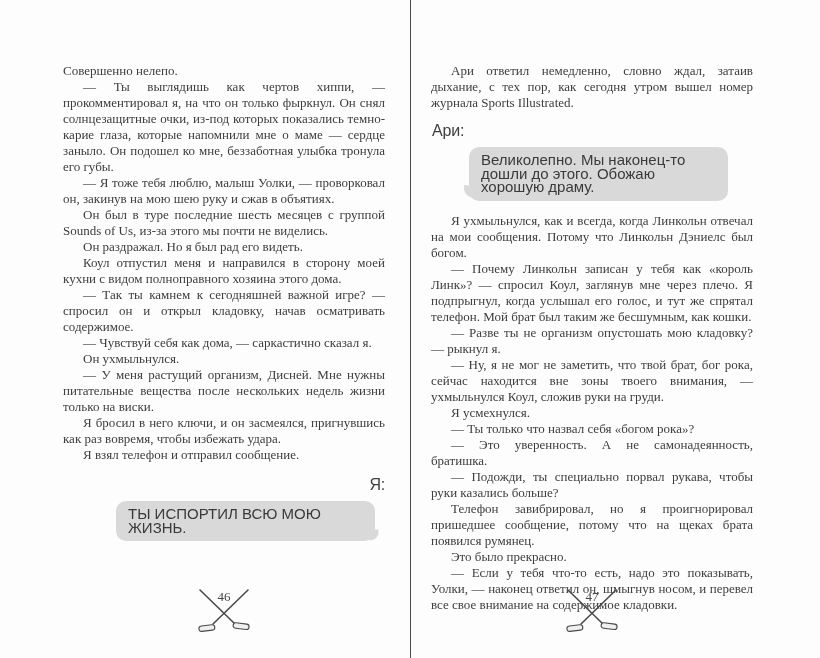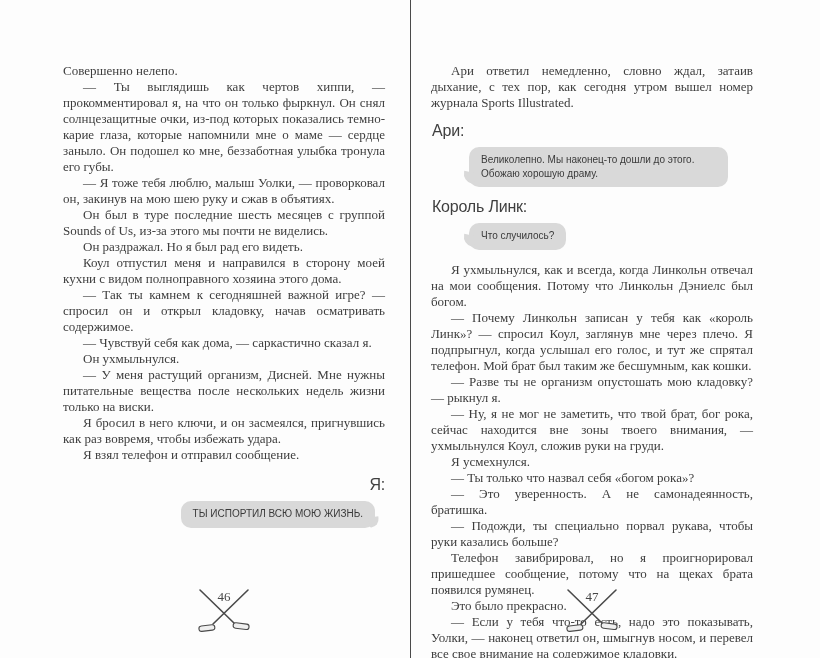--- a/index.html
+++ b/index.html
@@ -38,21 +38,21 @@
     letter-spacing: -0.2px;
     margin-bottom: 7px;
   }
   .chat-in .chat-label { margin-left: 1px; }
   .bubble {
     display: inline-block; position: relative;
     background: #d9d9d9;
     border-radius: 10px;
     padding: 6px 12px 7px 12px;
     font-family: "Liberation Sans", sans-serif;
-    font-size: 10px; line-height: 13.5px;
+    font-size: 15px; line-height: 13.5px;
     color: #3a3a3a;
     text-align: left;
     max-width: 235px;
   }
   .bubble-in  { margin-left: 38px; }
   .bubble-out { margin-right: 10px; }
   .tail {
     position: absolute;
     background: #d9d9d9;
   }
@@ -113,27 +113,20 @@
   <div>
 
       <div class="chat chat-in">
         <div class="chat-label">Ари:</div>
         <div class="bubble bubble-in">
           <span class="tail tail-left"></span>
           <span class="bubble-text">Великолепно. Мы наконец-то дошли до этого. Обожаю хорошую драму.</span>
         </div>
       </div>
 
-      <div class="chat chat-in">
-        <div class="chat-label">Король Линк:</div>
-        <div class="bubble bubble-in">
-          <span class="tail tail-left"></span>
-          <span class="bubble-text">Что случилось?</span>
-        </div>
-      </div>
 
   </div>
   <div class="paragraphs" style="margin-top:12px;">
     <p>Я ухмыльнулся, как и всегда, когда Линкольн отвечал на мои сообщения. Потому что Линкольн Дэниелс был богом.</p>
       <p>— Почему Линкольн записан у тебя как «король Линк»? — спросил Коул, заглянув мне через плечо. Я подпрыгнул, когда услышал его голос, и тут же спрятал телефон. Мой брат был таким же бесшумным, как кошки.</p>
       <p>— Разве ты не организм опустошать мою кладовку? — рыкнул я.</p>
       <p>— Ну, я не мог не заметить, что твой брат, бог рока, сейчас находится вне зоны твоего внимания, — ухмыльнулся Коул, сложив руки на груди.</p>
       <p>Я усмехнулся.</p>
       <p>— Ты только что назвал себя «богом рока»?</p>
       <p>— Это уверенность. А не самонадеянность, братишка.</p>

